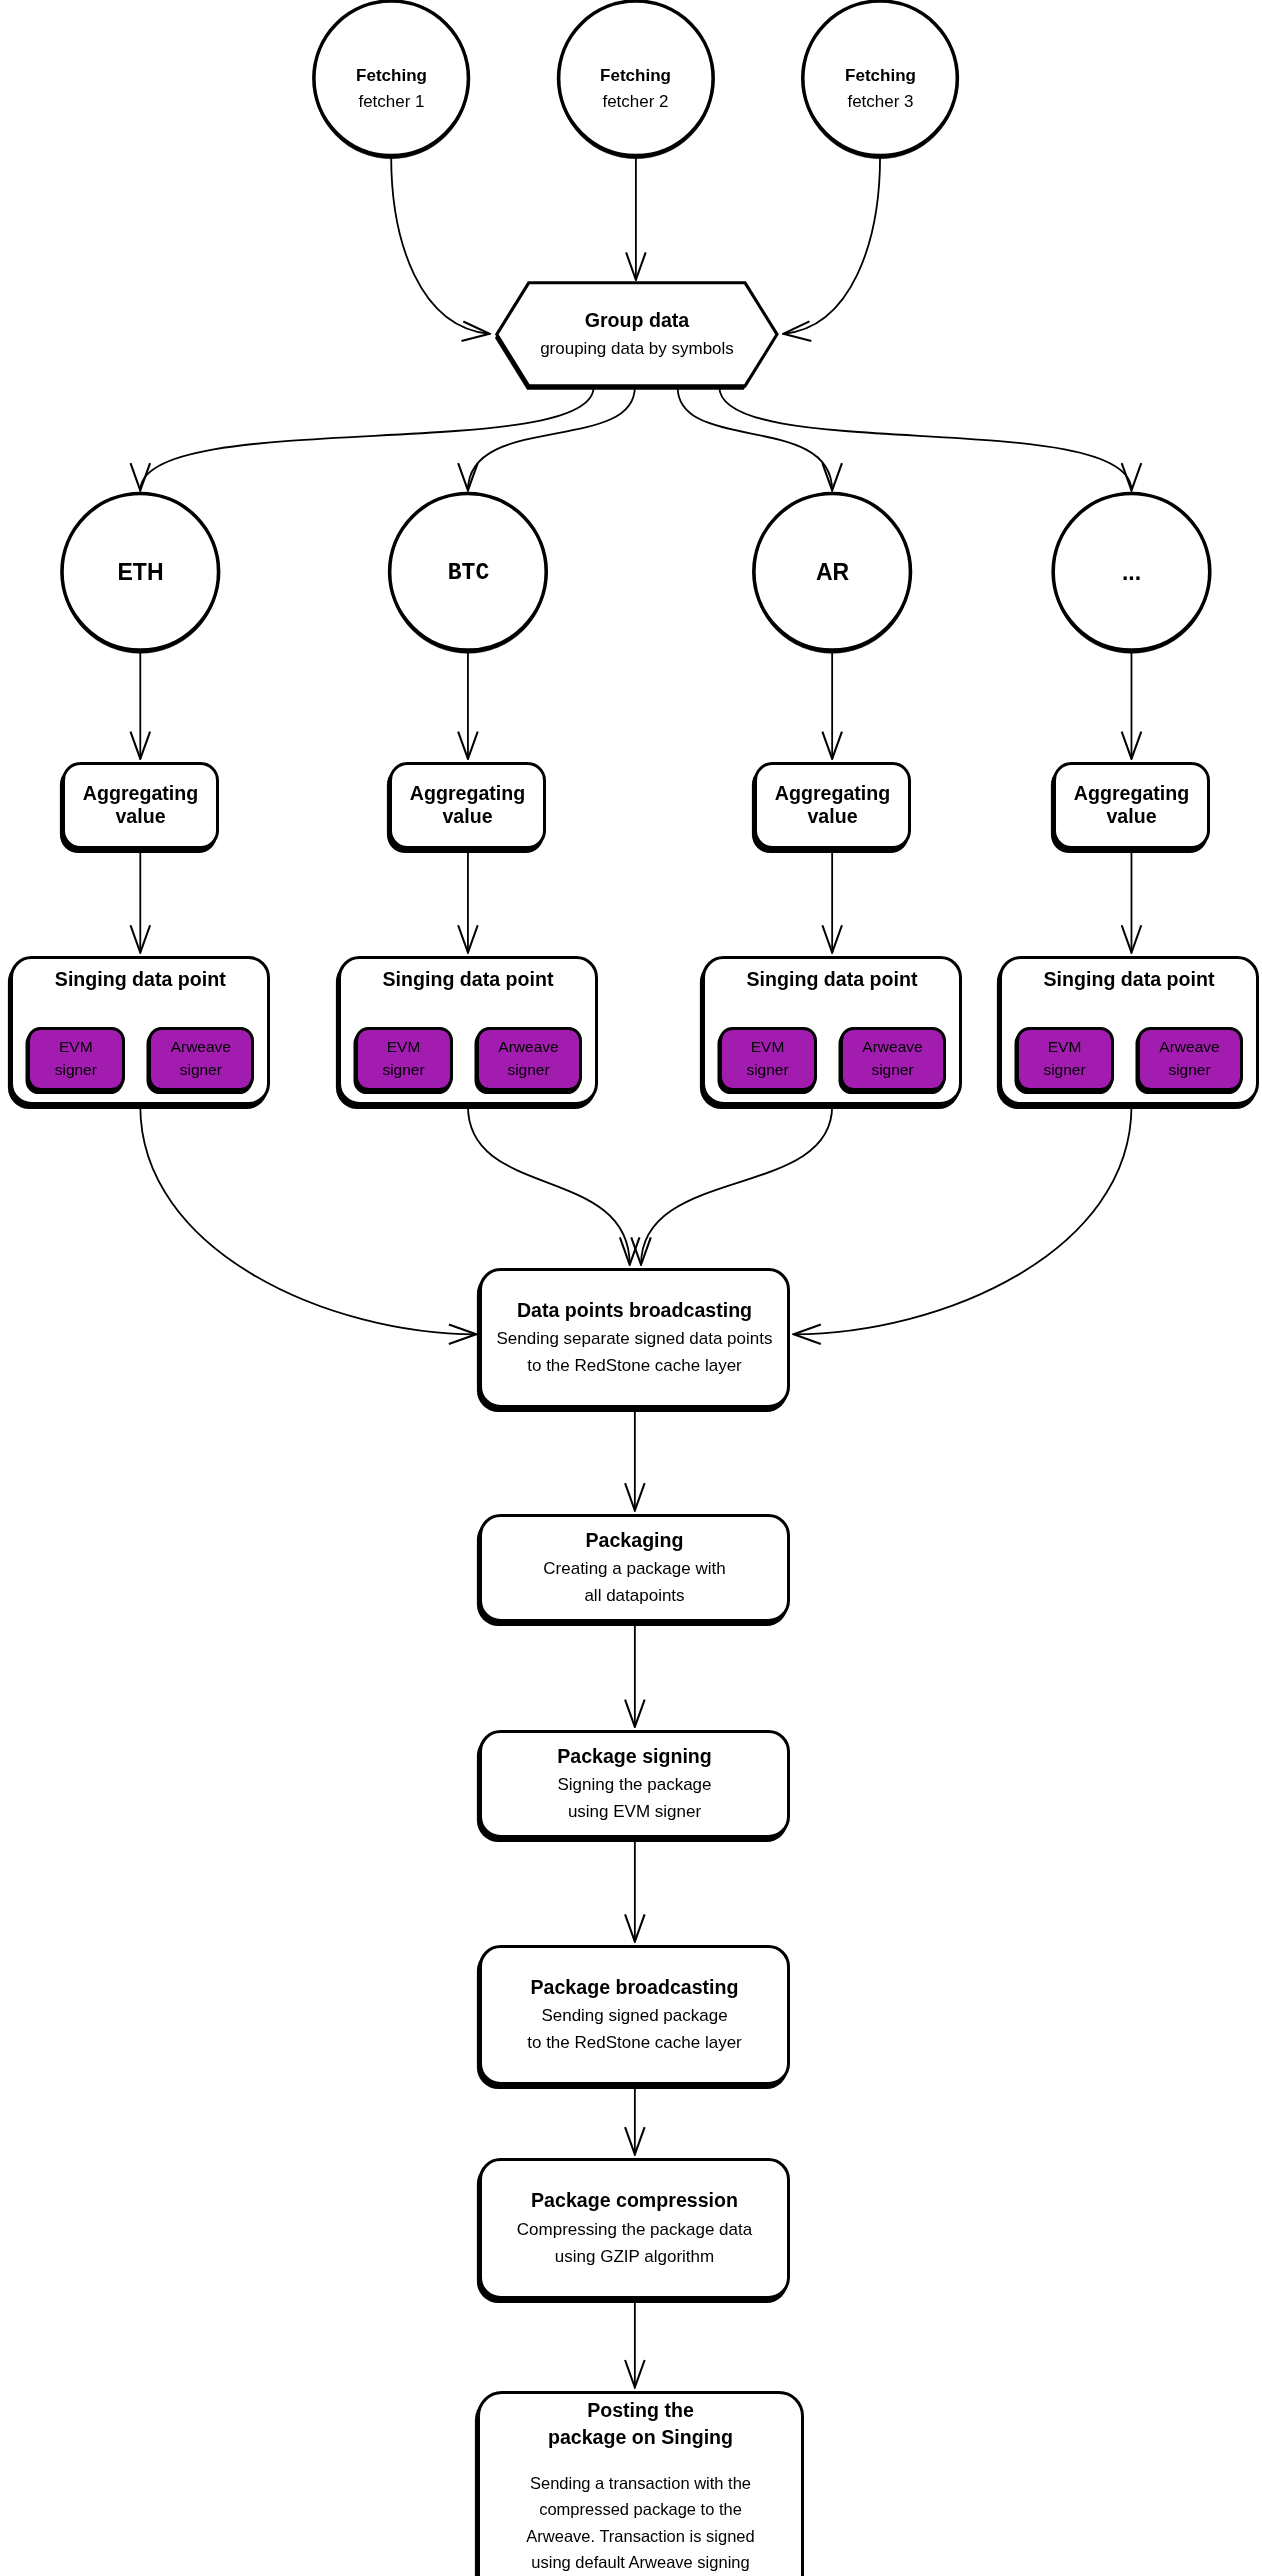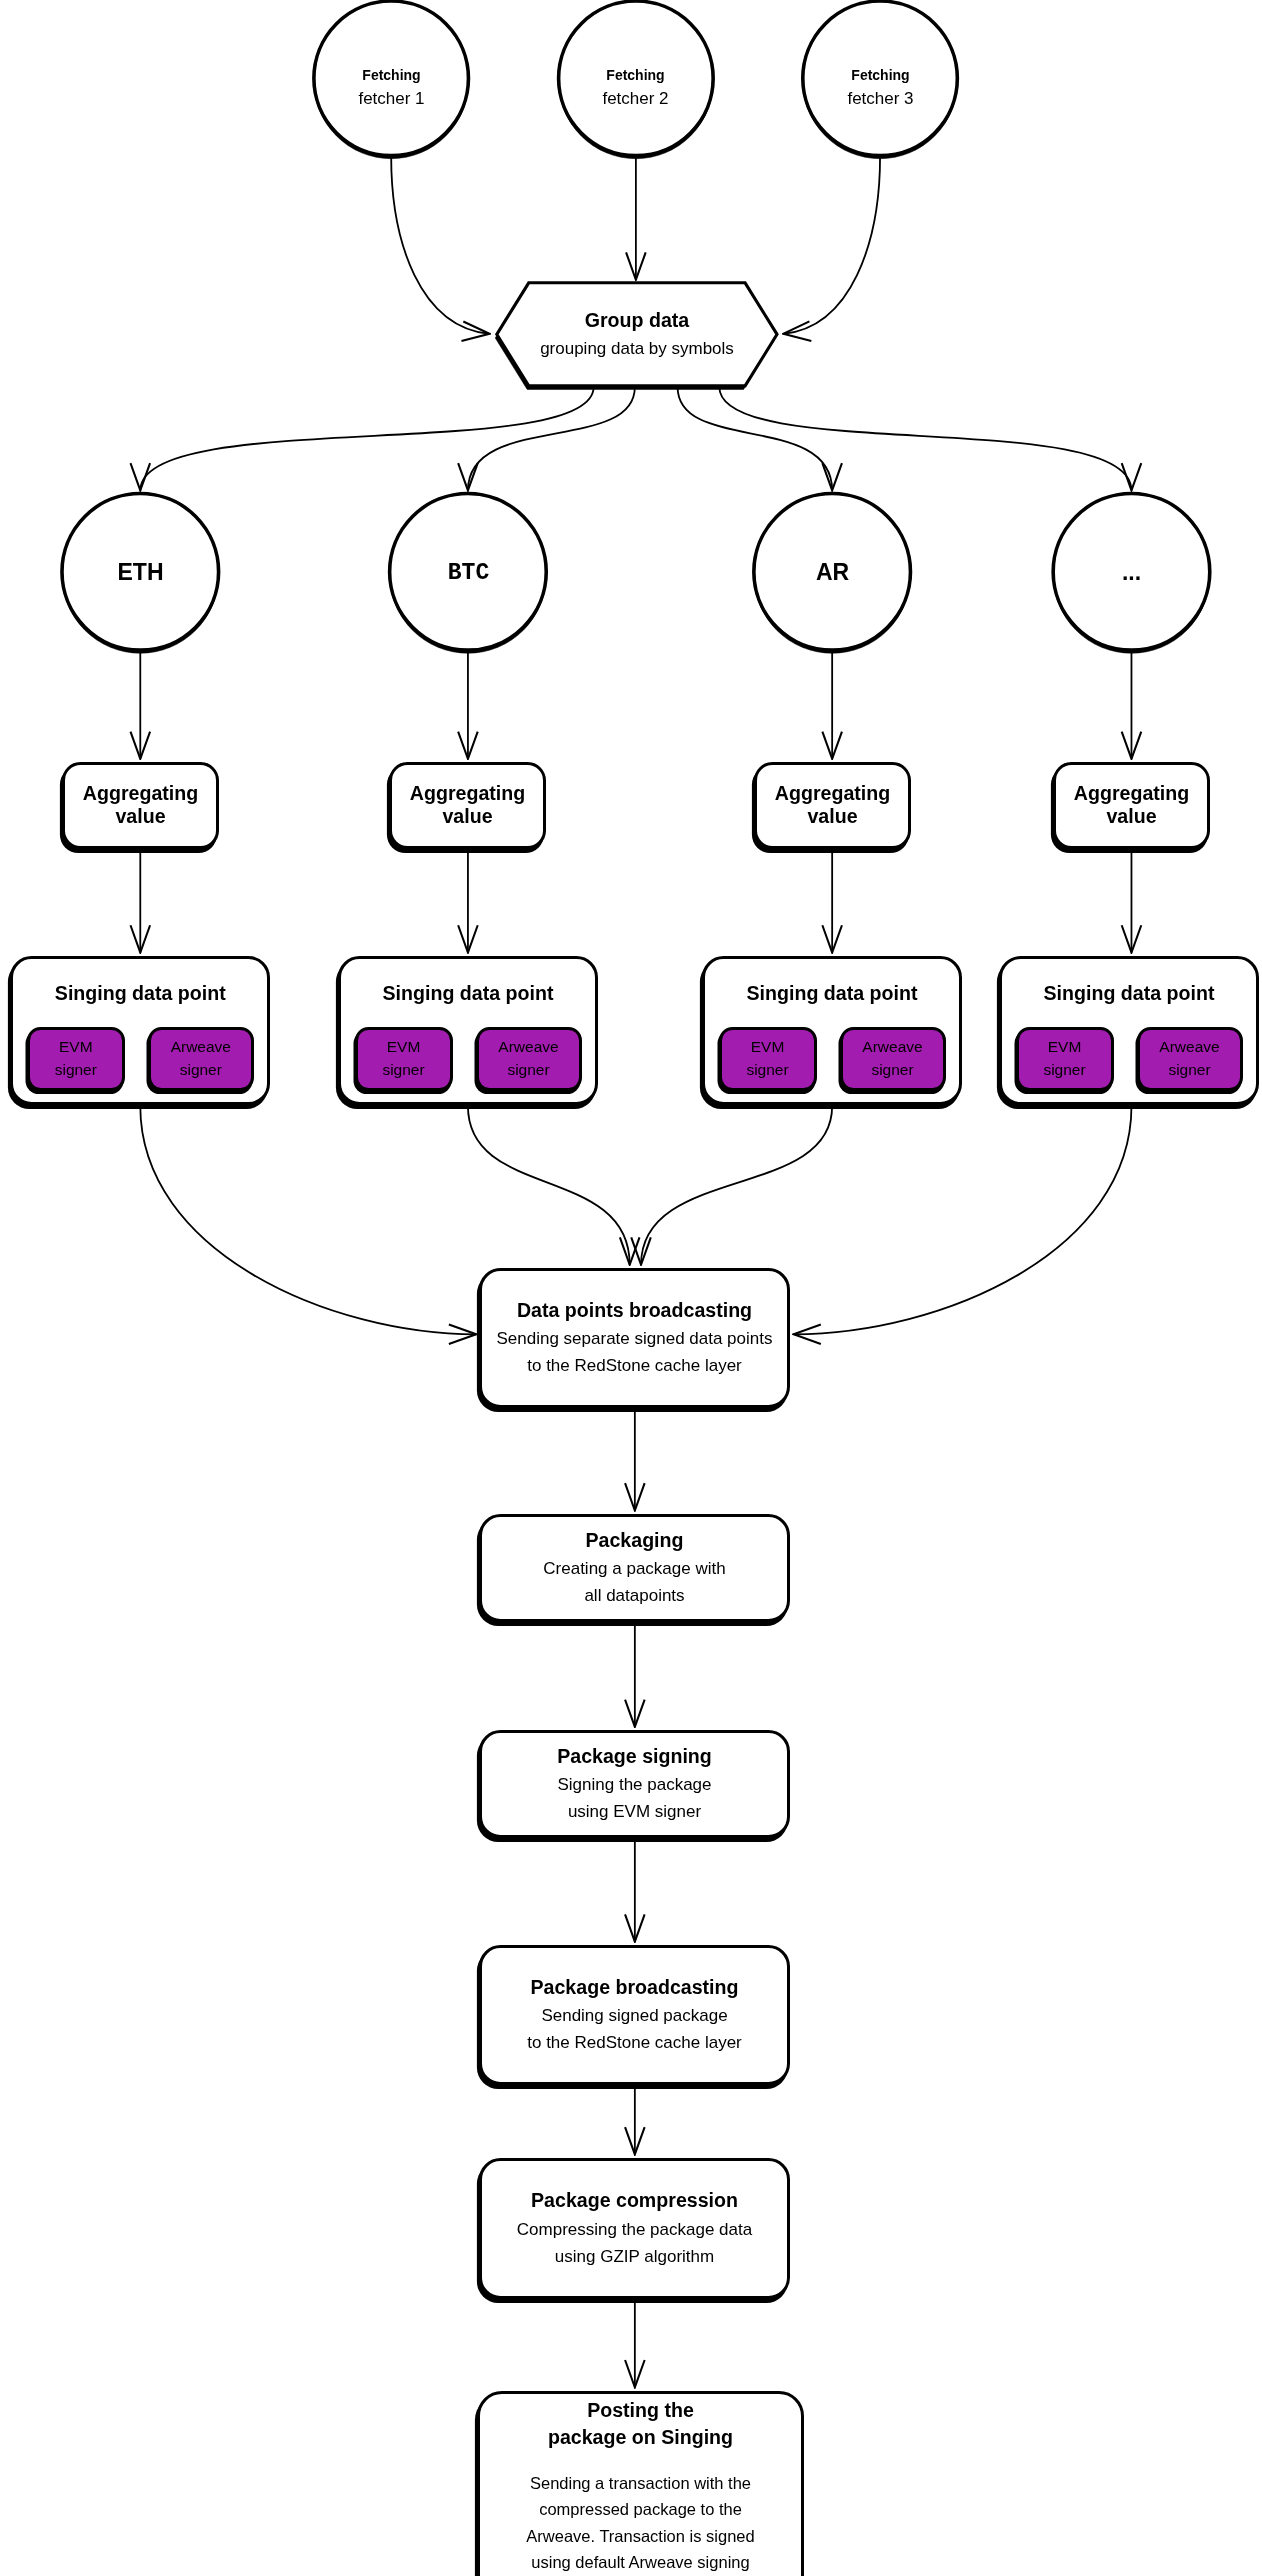--- a/index.html
+++ b/index.html
@@ -10,24 +10,24 @@
   .shape{fill:#fff;stroke:#000;}
   .shape-shadow{fill:#000;stroke:#000;}
 
   .node{position:absolute;box-sizing:border-box;background:#fff;border:3.6px solid #000;
         border-radius:21.6px;box-shadow:-2.1px 4.1px 0 #000;display:flex;flex-direction:column;
         justify-content:center;align-items:center;text-align:center;}
   .lbl{position:absolute;display:flex;flex-direction:column;justify-content:center;
        align-items:center;text-align:center;}
   .title{font-weight:bold;font-size:19.6px;line-height:1.4;}
   .body-line{font-size:17px;line-height:1.6;}
-  .circle-title{font-weight:bold;font-size:14px;line-height:1.5;margin-top:20px;}
+  .circle-title{font-weight:bold;font-size:17px;line-height:1.5;margin-top:20px;}
   .circle-sub{font-size:17px;line-height:1.5;}
   .symbol{font-weight:bold;font-size:23px;}
-  .sign-node{justify-content:flex-start;padding-top:23px;}
+  .sign-node{justify-content:flex-start;padding-top:9px;}
   .sign-title{font-weight:bold;font-size:19.6px;}
   .signer-row{display:flex;flex-direction:row;gap:23px;margin-top:auto;margin-bottom:11.3px;}
   .signer{box-sizing:border-box;border:3.1px solid #000;border-radius:13.4px;background:#a21caf;
           box-shadow:-1.5px 3.1px 0 #000;display:flex;flex-direction:column;justify-content:center;
           align-items:center;font-size:15.5px;line-height:1.45;height:64px;}
   .signer.evm{width:98px;}
   .signer.arw{width:106px;}
   .posting .body-line{font-size:16.5px;line-height:1.6;}
   .posting .title{line-height:1.35;margin-bottom:20px;}
   .mt-gap{margin-top:1px;}

